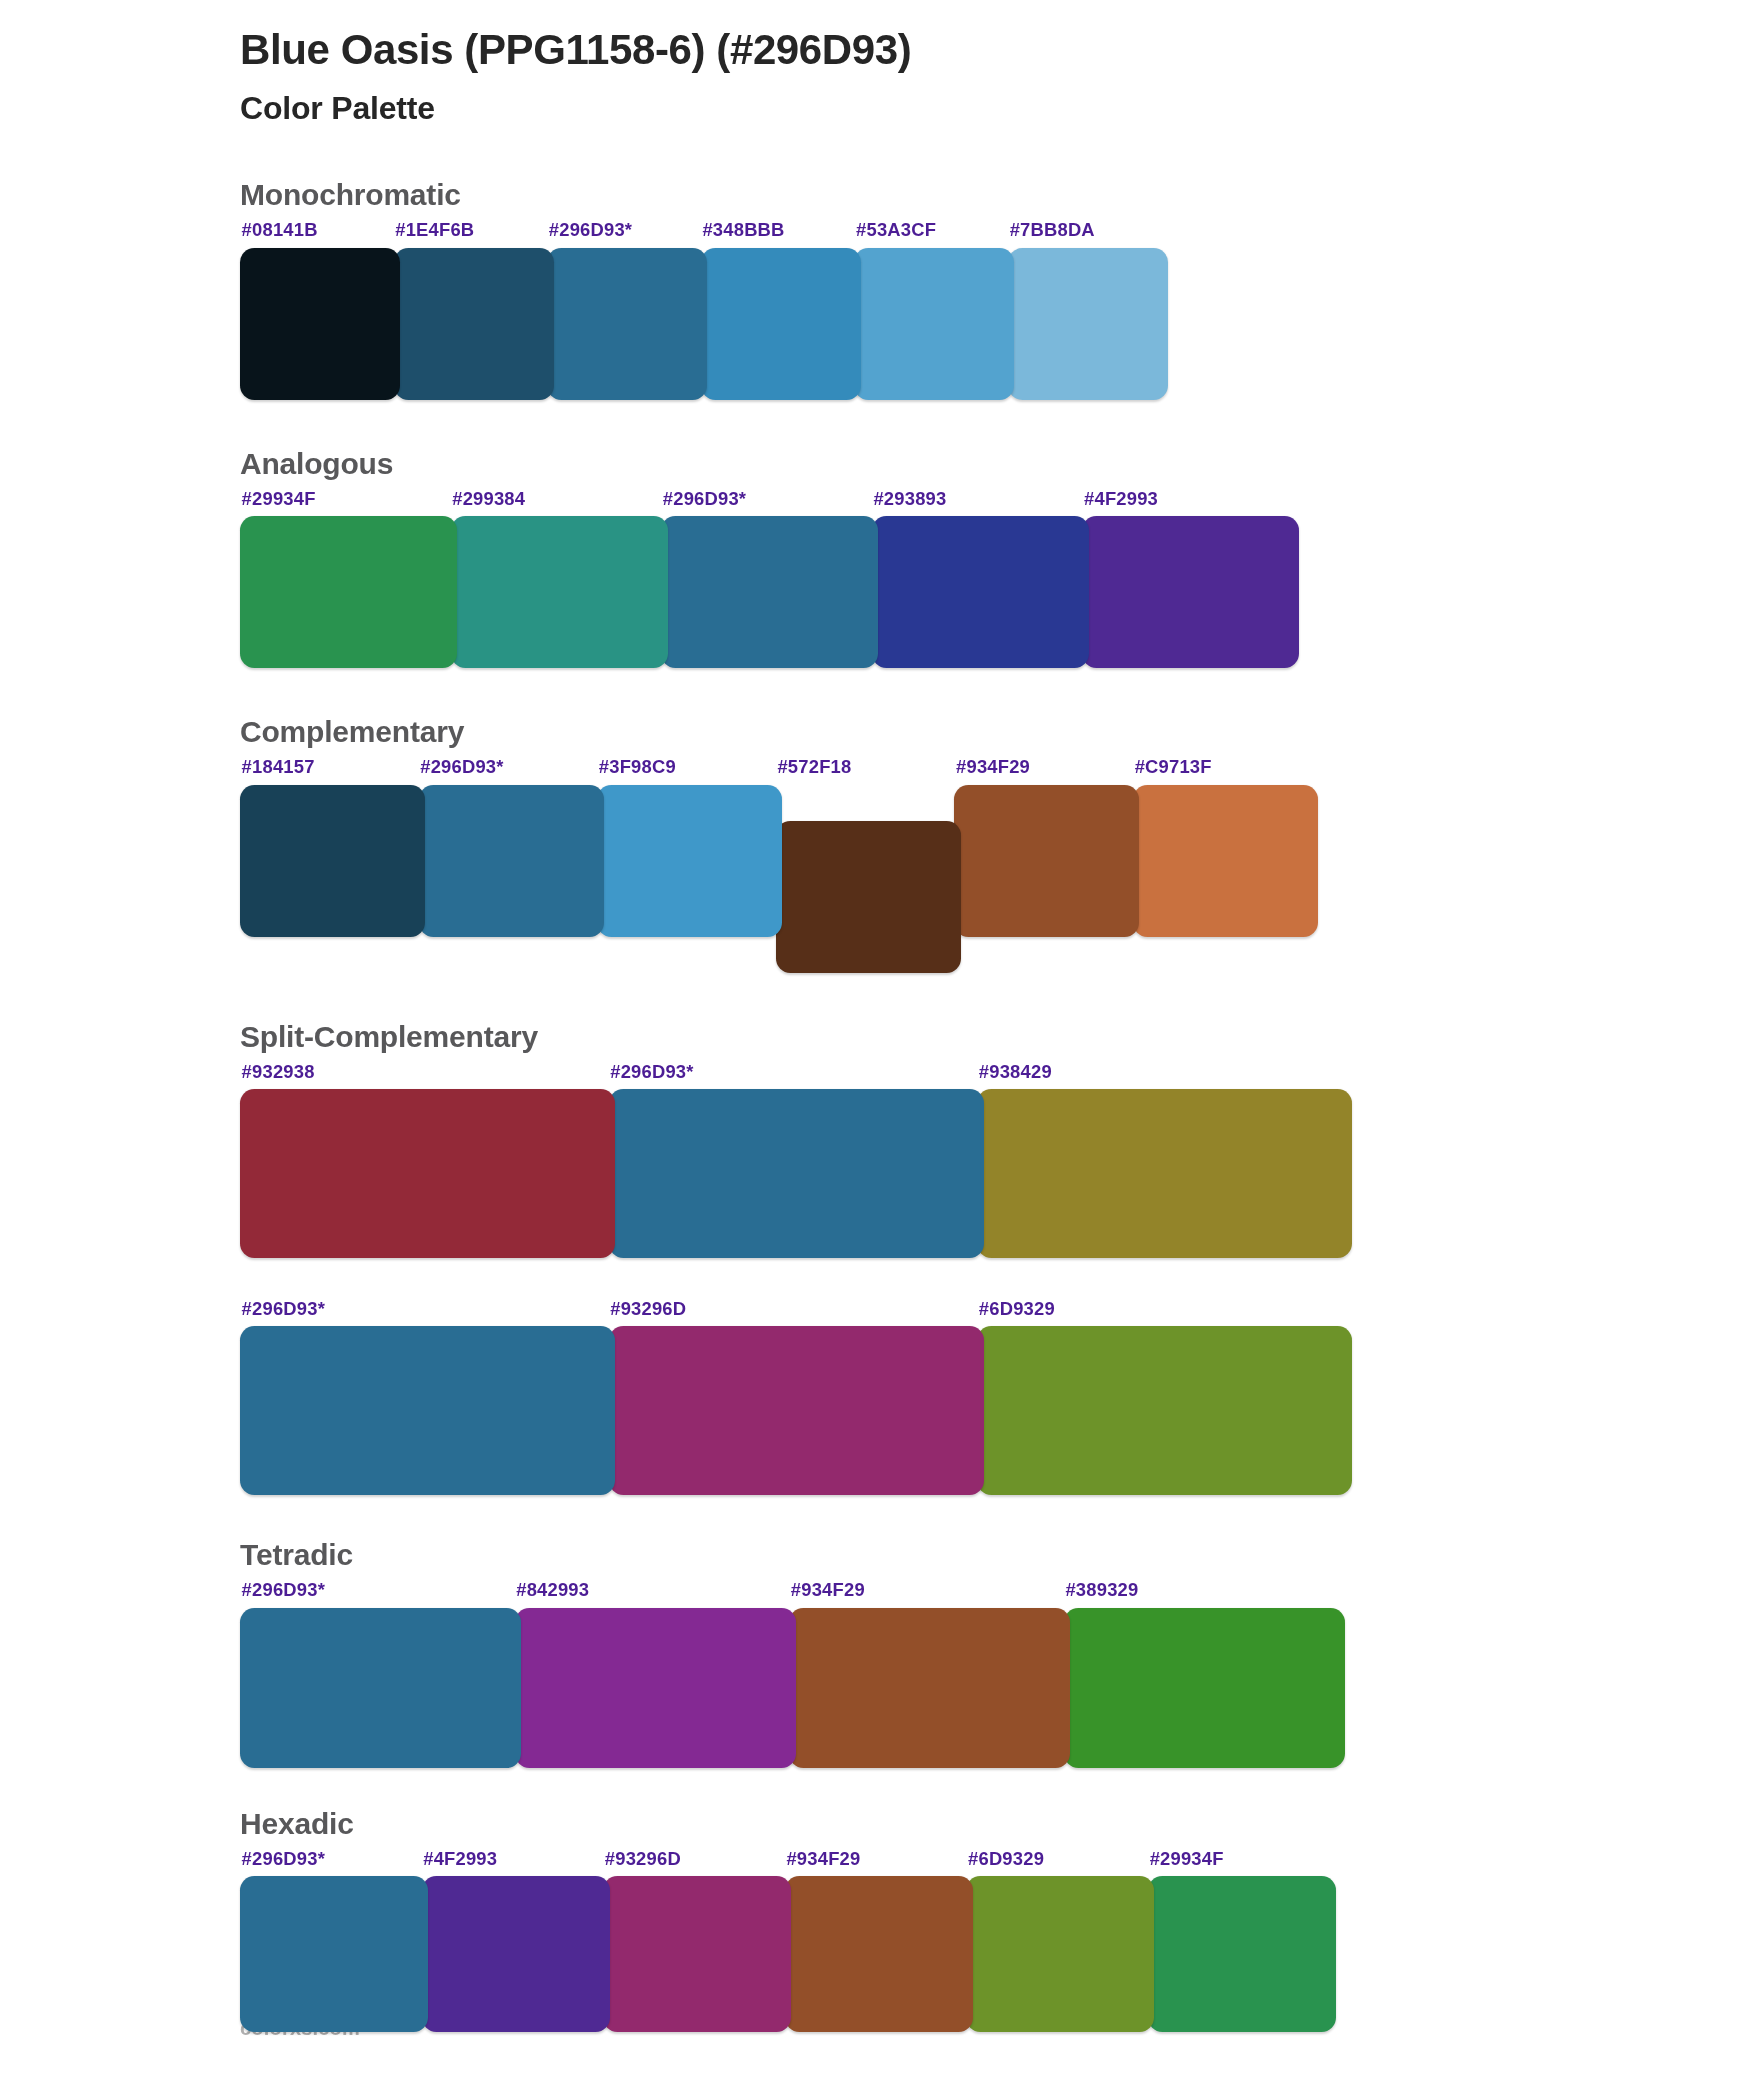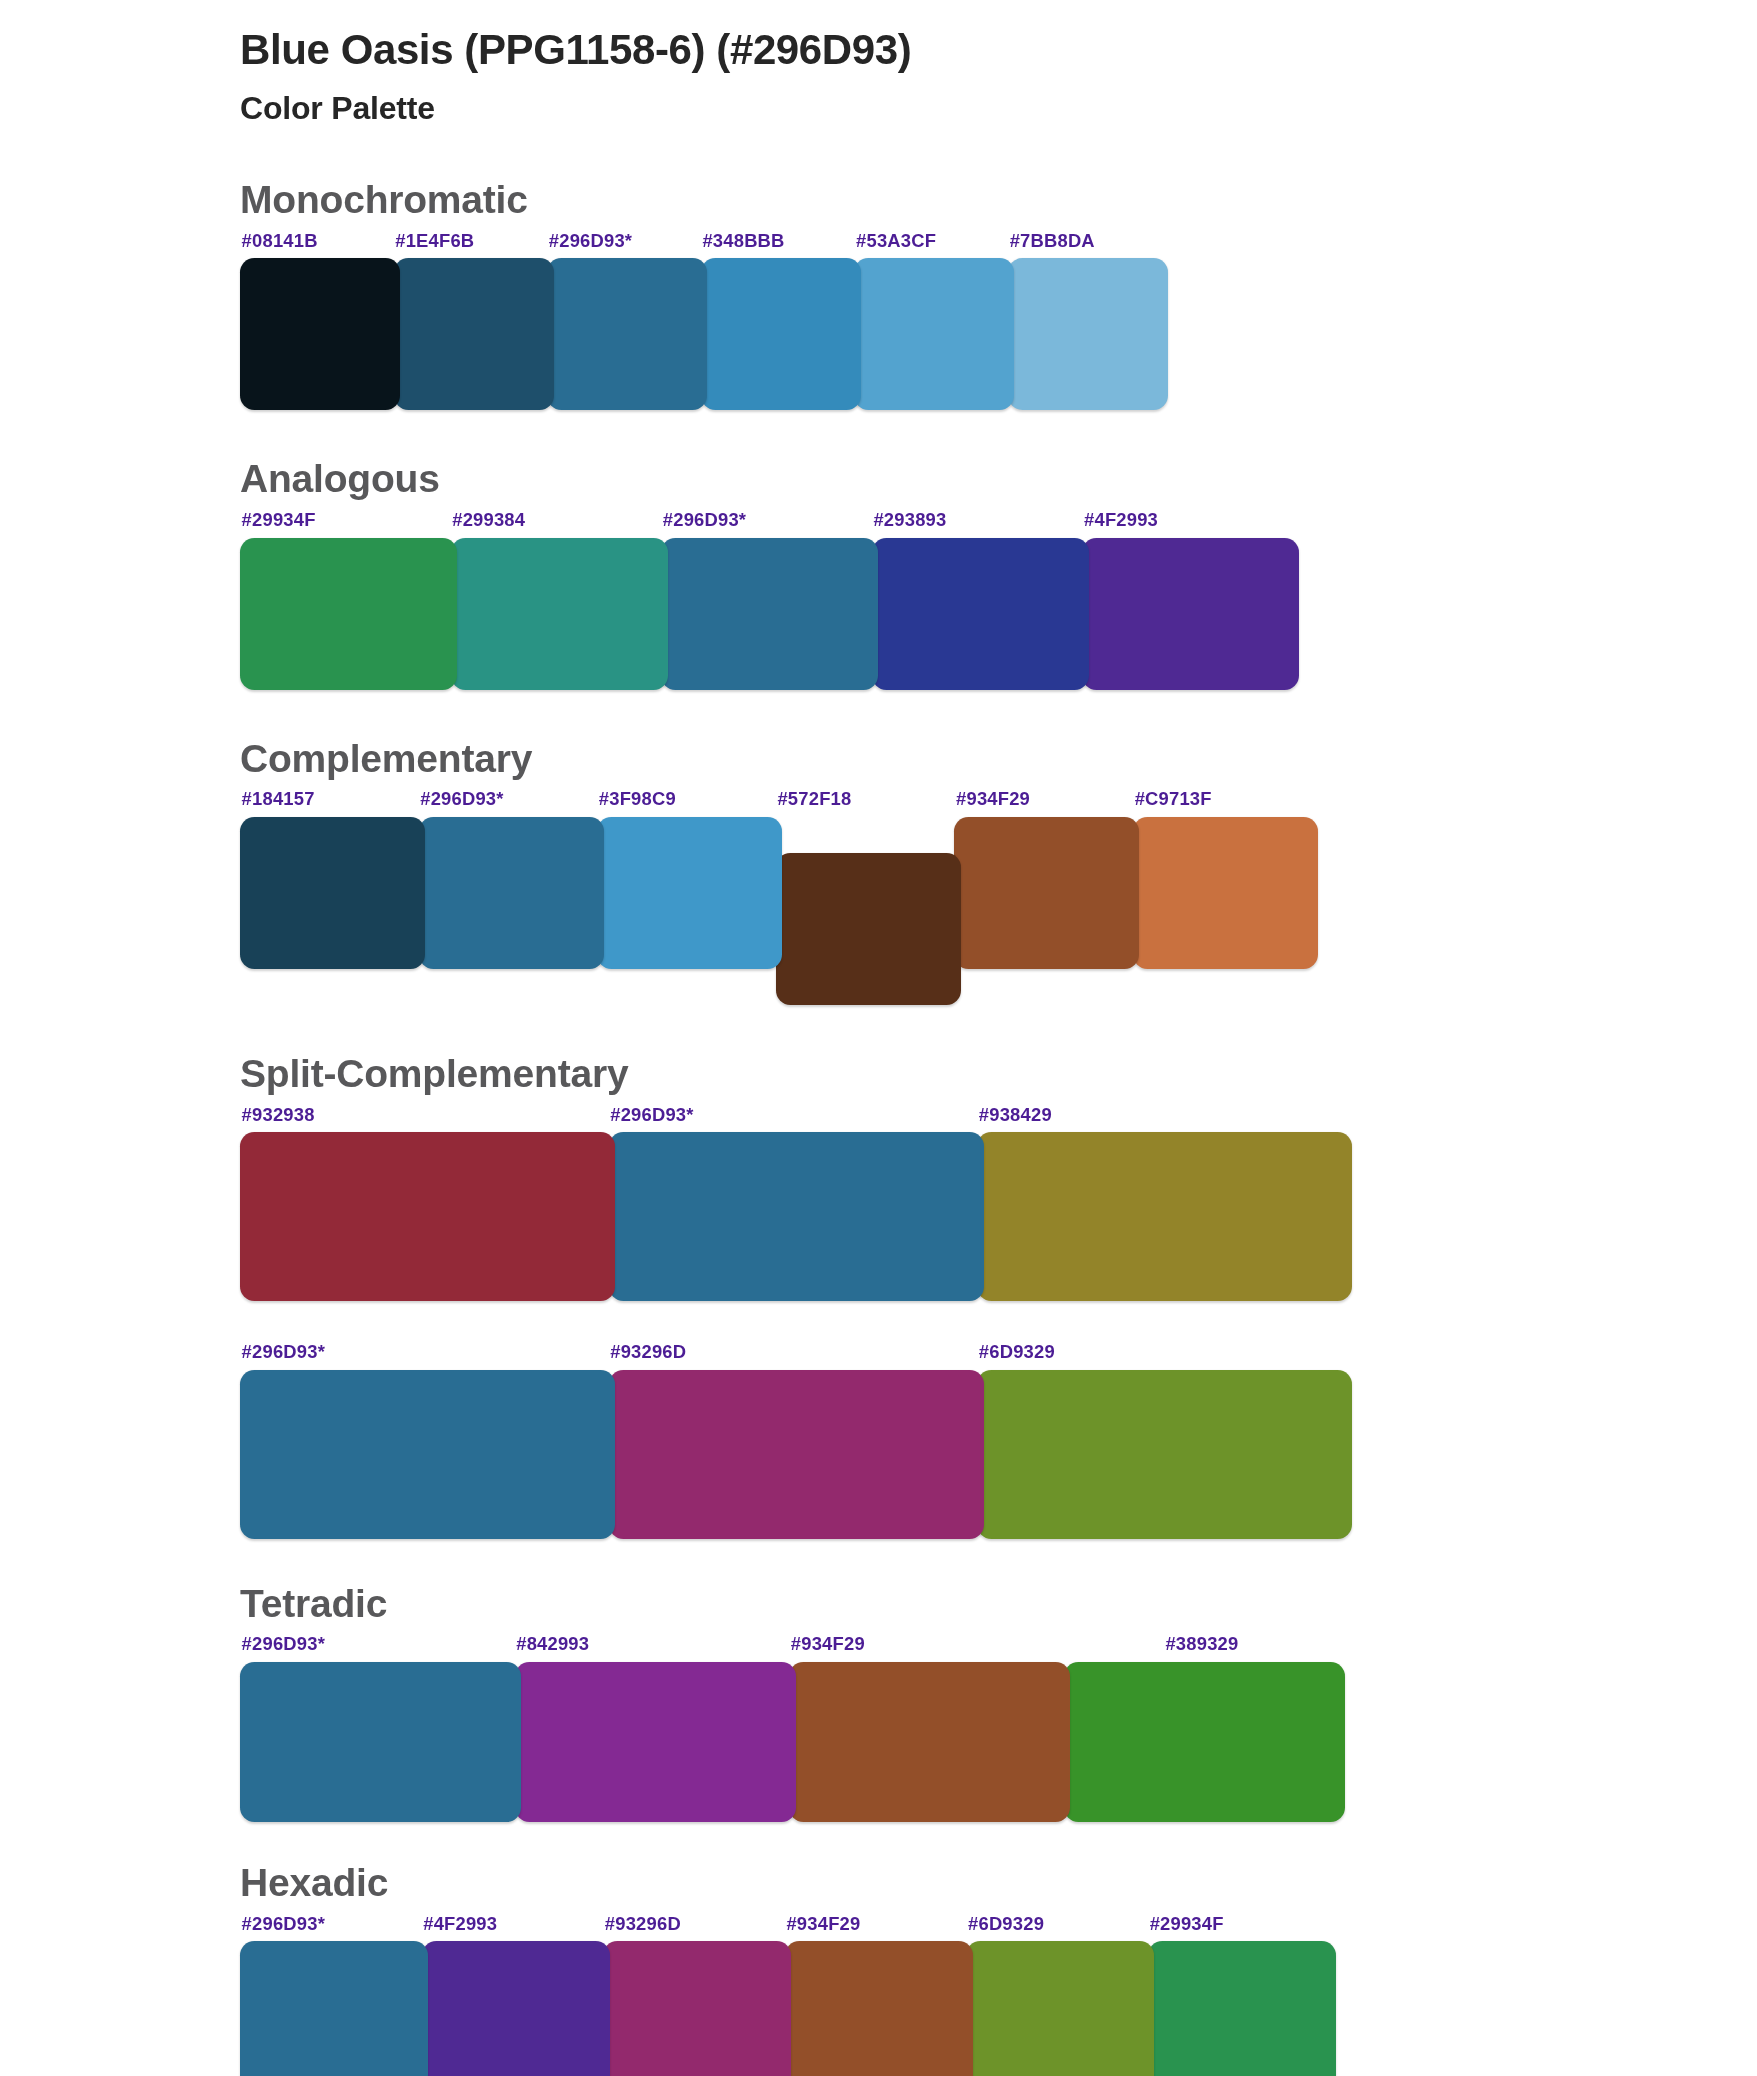--- a/index.html
+++ b/index.html
@@ -47,21 +47,21 @@
   }
 
   
   .sections {
     padding: 48px 0 0 240px;
   }
   .section {
     margin: 0 0 46px 0;
   }
   .section-title {
-    font-size: 39px;
+    font-size: 30px;
     font-weight: bold;
     color: #58585a;
     letter-spacing: -0.2px;
     margin: 0 0 8px 0;
     line-height: 1.2;
   }
   .swatch-row {
     display: flex;
     align-items: flex-start;
   }
@@ -257,21 +257,21 @@
           <div class="swatch-chip" style="background-color: rgb(41, 109, 147);"></div>
         </div>
         <div class="swatch-col" style="z-index: 3;">
           <div class="swatch-label">#842993</div>
           <div class="swatch-chip" style="background-color: rgb(132, 41, 147);"></div>
         </div>
         <div class="swatch-col" style="z-index: 2;">
           <div class="swatch-label">#934F29</div>
           <div class="swatch-chip" style="background-color: rgb(147, 79, 41);"></div>
         </div>
-        <div class="swatch-col" style="z-index: 1; text-align: center;">
+        <div class="swatch-col" style="z-index: 1;">
           <div class="swatch-label">#389329</div>
           <div class="swatch-chip" style="background-color: rgb(56, 147, 41);"></div>
         </div>
       </div>
     </div>
 
     <div class="section sec-hex">
       <div class="section-title">Hexadic</div>
       <div class="swatch-row">
         <div class="swatch-col" style="z-index: 6;">

